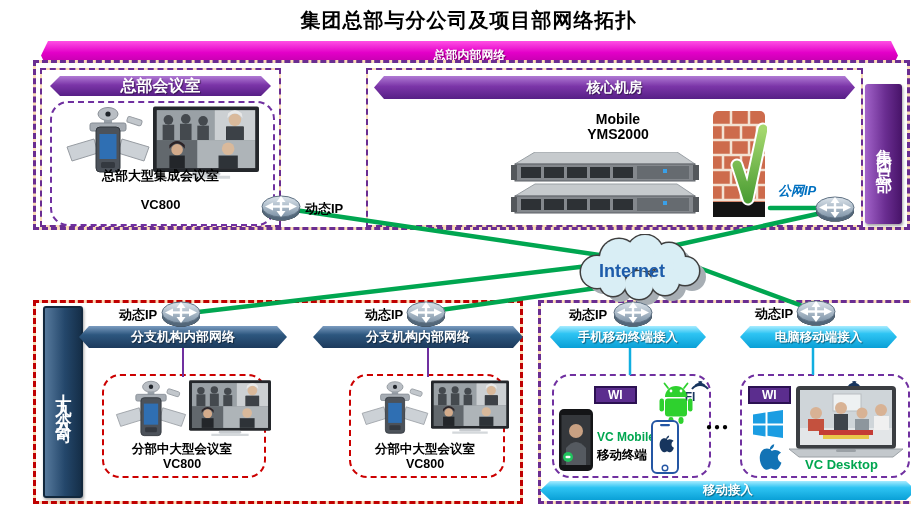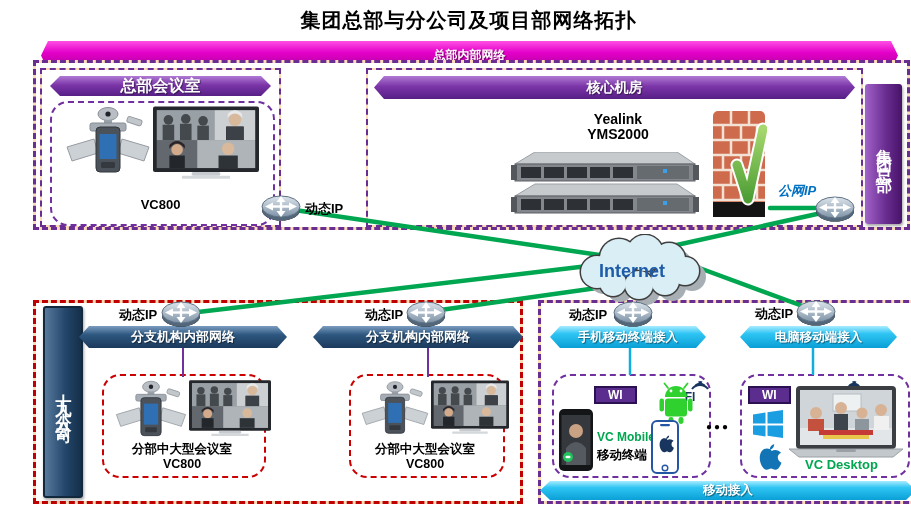--- a/index.html
+++ b/index.html
@@ -249,28 +249,29 @@
     <div class="db-in" style="border-width:2.5px"></div>
   </div>
   <div class="banner purpleb" style="left:37px;top:76px;width:221px;height:20px;font-size:16px">总部会议室</div>
   <div class="rndbox" style="left:37px;top:101px;width:221px;height:121px"></div>
   <svg class="abs" style="left:50px;top:106px" width="90" height="70" viewBox="0 0 90 70">
       <use href="#g-vc800"></use>
     </svg>
   <svg class="abs" style="left:140px;top:105px" width="106" height="76" viewBox="0 0 110 76">
       <use href="#g-tv"></use>
     </svg>
+  <div class="abs roomlbl" style="left:40px;top:167px;width:215px">总部大型集成会议室</div>
   <div class="abs roomlbl" style="left:40px;top:197px;width:215px">VC800</div>
 
   <div class="dashbox" style="left:353px;top:68px;width:497px;height:159px">
     <div class="db-in" style="border-width:2.5px"></div>
   </div>
   <div class="banner purpleb" style="left:361px;top:76px;width:481px;height:23px;font-size:14px">核心机房</div>
   <div class="abs roomlbl" style="left:540px;top:112px;width:130px;font-size:14px;line-height:15px">
-    <span>Yealink</span><br>
+    <span>Mobile</span><br>
     <span>YMS2000</span>
   </div>
   <svg class="abs" style="left:492px;top:152px" width="196" height="64" viewBox="0 0 196 64">
       <use href="#g-servers"></use>
     </svg>
   <svg class="abs" style="left:698px;top:108px" width="56" height="112" viewBox="0 0 56 110">
       <use href="#g-firewall"></use>
     </svg>
   <div class="lbl pubip" style="left:765px;top:182px">公网IP</div>
 

